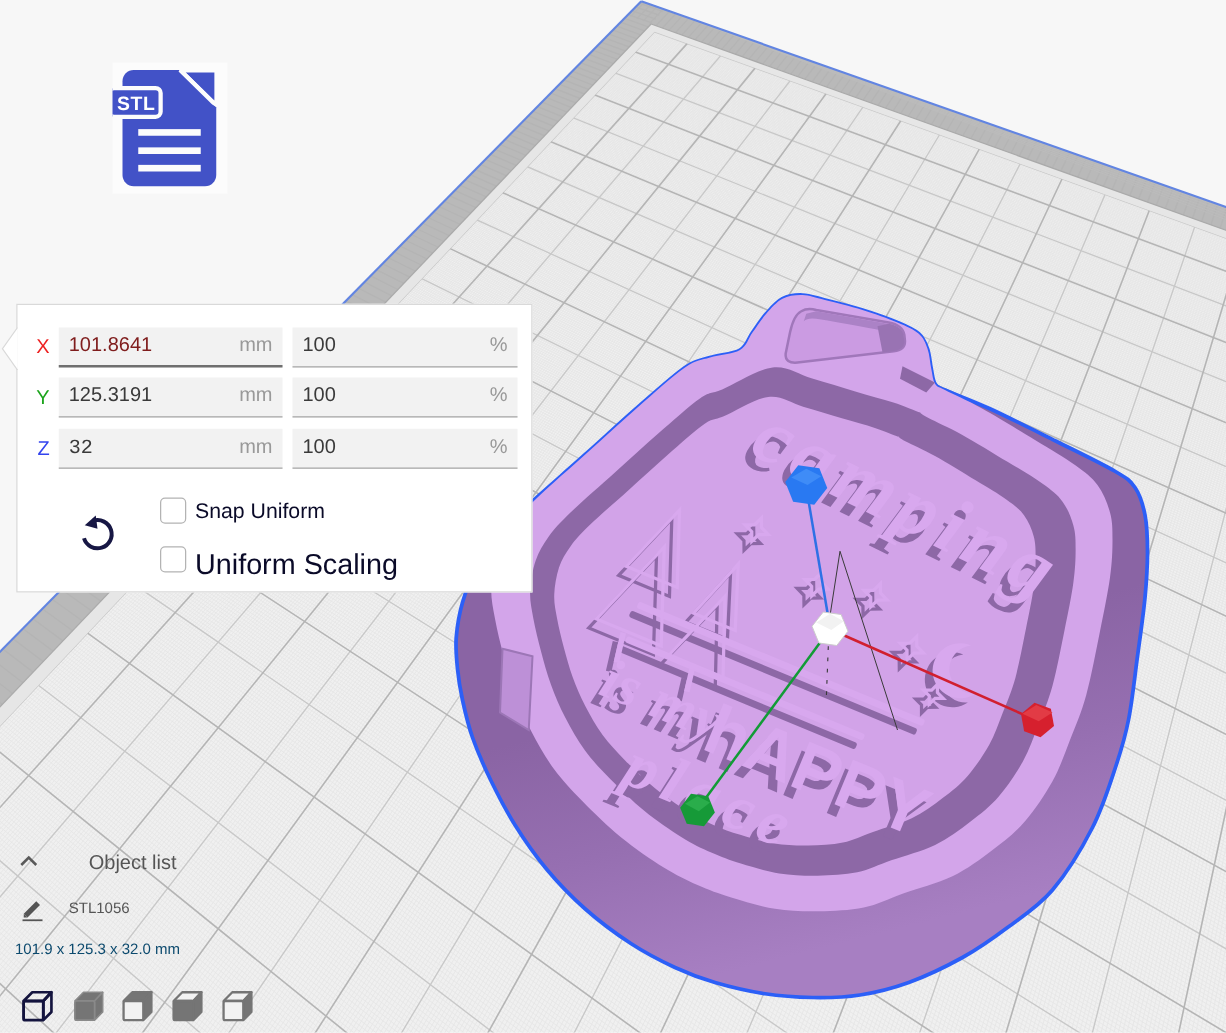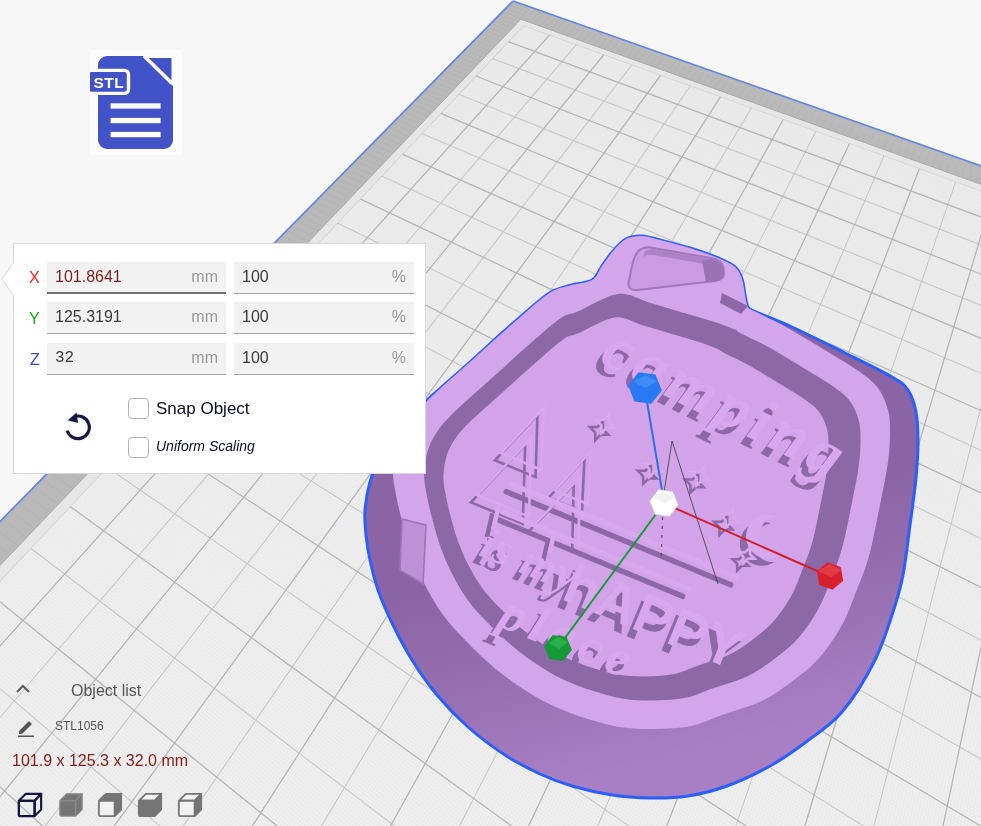--- a/index.html
+++ b/index.html
@@ -1411,34 +1411,34 @@
 <div class="abs" style="left:234px;top:343px;width:180px;height:32px;background:#f2f2f2;border-bottom:1px solid #a5a5a5;box-sizing:border-box;">
       <span style="position:absolute;left:8px;top:6px;font-size:16px;color:#3a3a3a;">100</span>
       <span style="position:absolute;right:8px;top:6px;font-size:16px;color:#999;">%</span>
     </div>
 <svg class="abs" style="left:63px;top:408px" width="33" height="33" viewBox="0 0 33 33">
   <path d="M11.5 8.6 A 11.3 11.3 0 1 1 4.2 22.6" fill="none" stroke="#171744" stroke-width="3.2"></path>
   <path d="M4.8 12.2 L13.6 4.4 L15.0 14.9 Z" fill="#171744"></path>
 </svg>
 <div class="abs" style="left:128px;top:398px;width:19px;height:19px;border:1.5px solid #b3b3b3;border-radius:4px;background:#fff;"></div>
 <div class="abs" style="left:128px;top:437px;width:19px;height:19px;border:1.5px solid #b3b3b3;border-radius:4px;background:#fff;"></div>
-<span class="abs" style="left:156px;top:399px;font-size:17px;color:#0a0a28;">Snap Object</span>
-<span class="abs" style="left:156px;top:438px;font-size:14px;color:#0a0a28;font-style:italic;">Uniform Scaling</span>
+<span class="abs" style="left:156px;top:399px;font-size:17px;color:#0a0a28;">Snap Uniform</span>
+<span class="abs" style="left:156px;top:438px;font-size:23px;color:#0a0a28;">Uniform Scaling</span>
 
 <svg class="abs" style="left:15px;top:683px" width="16" height="12" viewBox="0 0 16 12">
   <path d="M2 9 L8 3 L14 9" fill="none" stroke="#5a5a5a" stroke-width="2"></path>
 </svg>
 <span class="abs" style="left:47px;top:682px;font-size:16px;color:#555;margin-left:24px;">Object list</span>
 <svg class="abs" style="left:17px;top:718px" width="18" height="19" viewBox="0 0 18 19">
   <path d="M2 13 L12 3 L15 6 L5 16 Z" fill="#555"></path>
   <path d="M2 13 L2 16 L5 16 Z" fill="#555"></path>
   <rect x="1" y="17.5" width="16" height="1.8" fill="#555"></rect>
 </svg>
 <span class="abs" style="left:55px;top:719px;font-size:12px;color:#555;">STL1056</span>
-<span class="abs" style="left:12px;top:752px;font-size:16px;color:#7f1d1d;">101.9 x 125.3 x 32.0 mm</span>
+<span class="abs" style="left:12px;top:752px;font-size:12px;color:#0c4a6e;">101.9 x 125.3 x 32.0 mm</span>
 <svg class="abs" style="left:17px;top:791px" width="26" height="27" viewBox="0 0 28 28">
       <rect x="2" y="10" width="17" height="16.5" rx="1.5" fill="none" stroke="#14143e" stroke-width="2.5" stroke-linejoin="round"></rect>
       <path d="M2 10 L9.5 2.5 L26 2.5 L19 10 Z" fill="none" stroke="#14143e" stroke-width="2.3" stroke-linejoin="round"></path>
       <path d="M19 10 L26 2.5 L26 19.5 L19 26.5 Z" fill="none" stroke="#14143e" stroke-width="2.3" stroke-linejoin="round"></path>
     </svg>
 <svg class="abs" style="left:58px;top:791px" width="26" height="27" viewBox="0 0 28 28">
       <path d="M2 10 L9.5 2.5 L26 2.5 L19 10 Z" fill="#757575" stroke="#8a8a8a" stroke-width="1.4" stroke-linejoin="round"></path>
       <path d="M19 10 L26 2.5 L26 19.5 L19 26.5 Z" fill="#757575" stroke="#8a8a8a" stroke-width="1.4" stroke-linejoin="round"></path>
       <rect x="2" y="10" width="17" height="16.5" rx="1.5" fill="#757575" stroke="#8a8a8a" stroke-width="1.4" stroke-linejoin="round"></rect>
     </svg>

